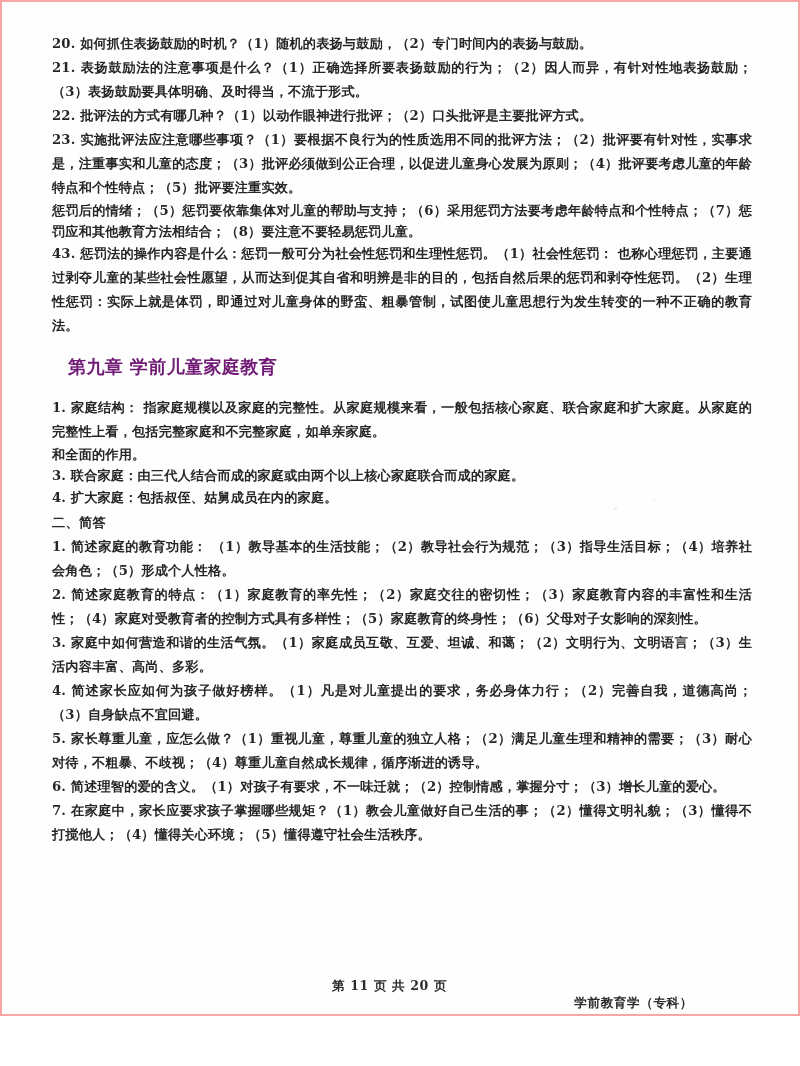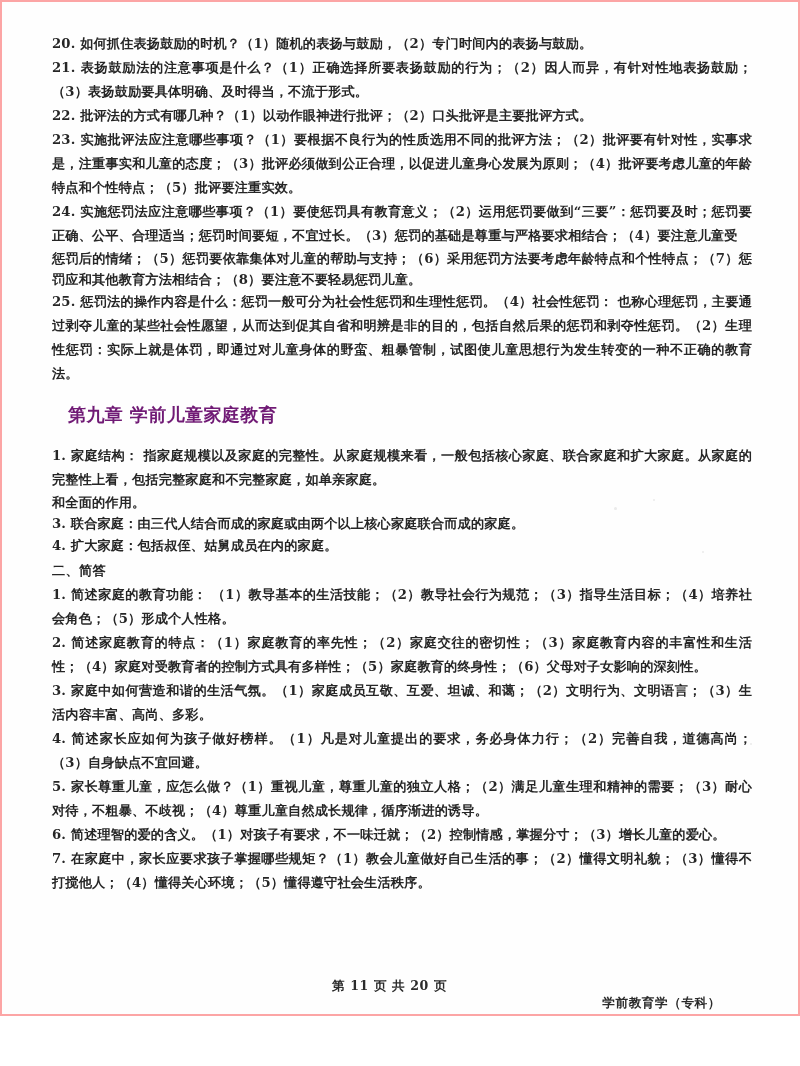--- a/index.html
+++ b/index.html
@@ -76,21 +76,21 @@
     color: #2b2b2b;
     font-weight: 700;
     flex-direction: column;
   }
   .footer-page {
     margin-left: 280px;
     white-space: pre;
   }
   .footer-title {
     margin-left: auto;
-    margin-right: 27px;
+    margin-right: 55px;
     white-space: pre;
   }
   
   .speckle {
     position: absolute;
     background: #d8d8d8;
     border-radius: 50%;
     opacity: .5;
     pointer-events: none;
   }
@@ -98,23 +98,22 @@
 </head>
 <body>
 
 <div class="page">
 
   <div class="page-inner">
       <p class="para">20. 如何抓住表扬鼓励的时机？（1）随机的表扬与鼓励，（2）专门时间内的表扬与鼓励。</p>
       <p class="para">21. 表扬鼓励法的注意事项是什么？（1）正确选择所要表扬鼓励的行为；（2）因人而异，有针对性地表扬鼓励；（3）表扬鼓励要具体明确、及时得当，不流于形式。</p>
       <p class="para">22. 批评法的方式有哪几种？（1）以动作眼神进行批评；（2）口头批评是主要批评方式。</p>
       <p class="para">23. 实施批评法应注意哪些事项？（1）要根据不良行为的性质选用不同的批评方法；（2）批评要有针对性，实事求是，注重事实和儿童的态度；（3）批评必须做到公正合理，以促进儿童身心发展为原则；（4）批评要考虑儿童的年龄特点和个性特点；（5）批评要注重实效。</p>
-      <p class="para">24. 实施惩罚法应注意哪些事项？（1）要使惩罚具有教育意义；（2）运用惩罚要做到“三要”：惩罚要及时；惩罚要正确、公平、合理适当；惩罚时间要短，不宜过长。（3）惩罚的基础是尊重与严格要求相结合；（4）要注意儿童受</p>
       <p class="para tight">惩罚后的情绪；（5）惩罚要依靠集体对儿童的帮助与支持；（6）采用惩罚方法要考虑年龄特点和个性特点；（7）惩罚应和其他教育方法相结合；（8）要注意不要轻易惩罚儿童。</p>
-      <p class="para">25. 惩罚法的操作内容是什么：惩罚一般可分为社会性惩罚和生理性惩罚。（4）社会性惩罚： 也称心理惩罚，主要通过剥夺儿童的某些社会性愿望，从而达到促其自省和明辨是非的目的，包括自然后果的惩罚和剥夺性惩罚。（2）生理性惩罚：实际上就是体罚，即通过对儿童身体的野蛮、粗暴管制，试图使儿童思想行为发生转变的一种不正确的教育法。</p>
+      <p class="para">43. 惩罚法的操作内容是什么：惩罚一般可分为社会性惩罚和生理性惩罚。（1）社会性惩罚： 也称心理惩罚，主要通过剥夺儿童的某些社会性愿望，从而达到促其自省和明辨是非的目的，包括自然后果的惩罚和剥夺性惩罚。（2）生理性惩罚：实际上就是体罚，即通过对儿童身体的野蛮、粗暴管制，试图使儿童思想行为发生转变的一种不正确的教育法。</p>
       <p class="heading">第九章 学前儿童家庭教育</p>
       <p class="para">1. 家庭结构： 指家庭规模以及家庭的完整性。从家庭规模来看，一般包括核心家庭、联合家庭和扩大家庭。从家庭的完整性上看，包括完整家庭和不完整家庭，如单亲家庭。</p>
       <p class="para tight">和全面的作用。</p>
       <p class="para tight">3. 联合家庭：由三代人结合而成的家庭或由两个以上核心家庭联合而成的家庭。</p>
       <p class="para">4. 扩大家庭：包括叔侄、姑舅成员在内的家庭。</p>
       <p class="subheading">二、简答</p>
       <p class="para">1. 简述家庭的教育功能： （1）教导基本的生活技能；（2）教导社会行为规范；（3）指导生活目标；（4）培养社会角色；（5）形成个人性格。</p>
       <p class="para">2. 简述家庭教育的特点：（1）家庭教育的率先性；（2）家庭交往的密切性；（3）家庭教育内容的丰富性和生活性；（4）家庭对受教育者的控制方式具有多样性；（5）家庭教育的终身性；（6）父母对子女影响的深刻性。</p>
       <p class="para">3. 家庭中如何营造和谐的生活气氛。（1）家庭成员互敬、互爱、坦诚、和蔼；（2）文明行为、文明语言；（3）生活内容丰富、高尚、多彩。</p>
       <p class="para">4. 简述家长应如何为孩子做好榜样。（1）凡是对儿童提出的要求，务必身体力行；（2）完善自我，道德高尚；（3）自身缺点不宜回避。</p>

